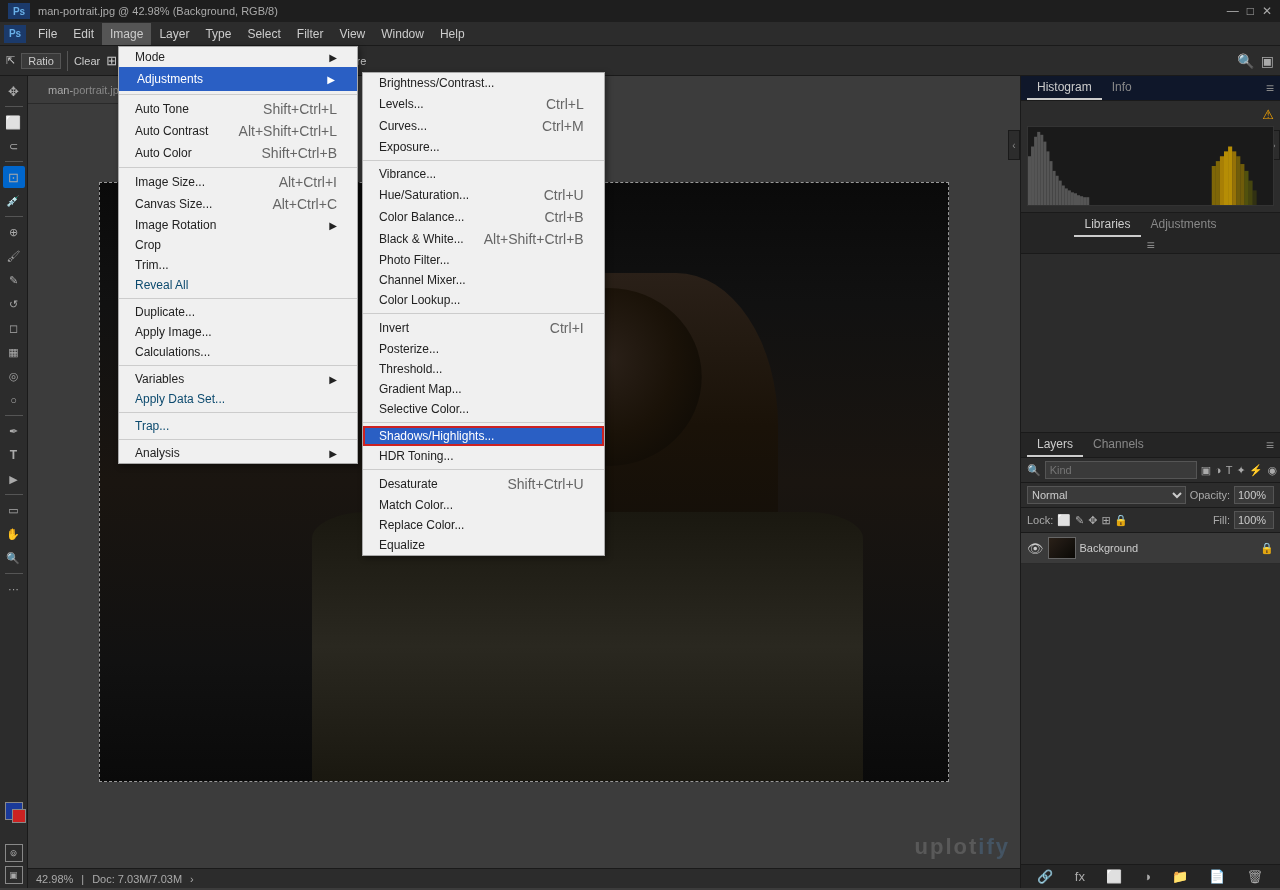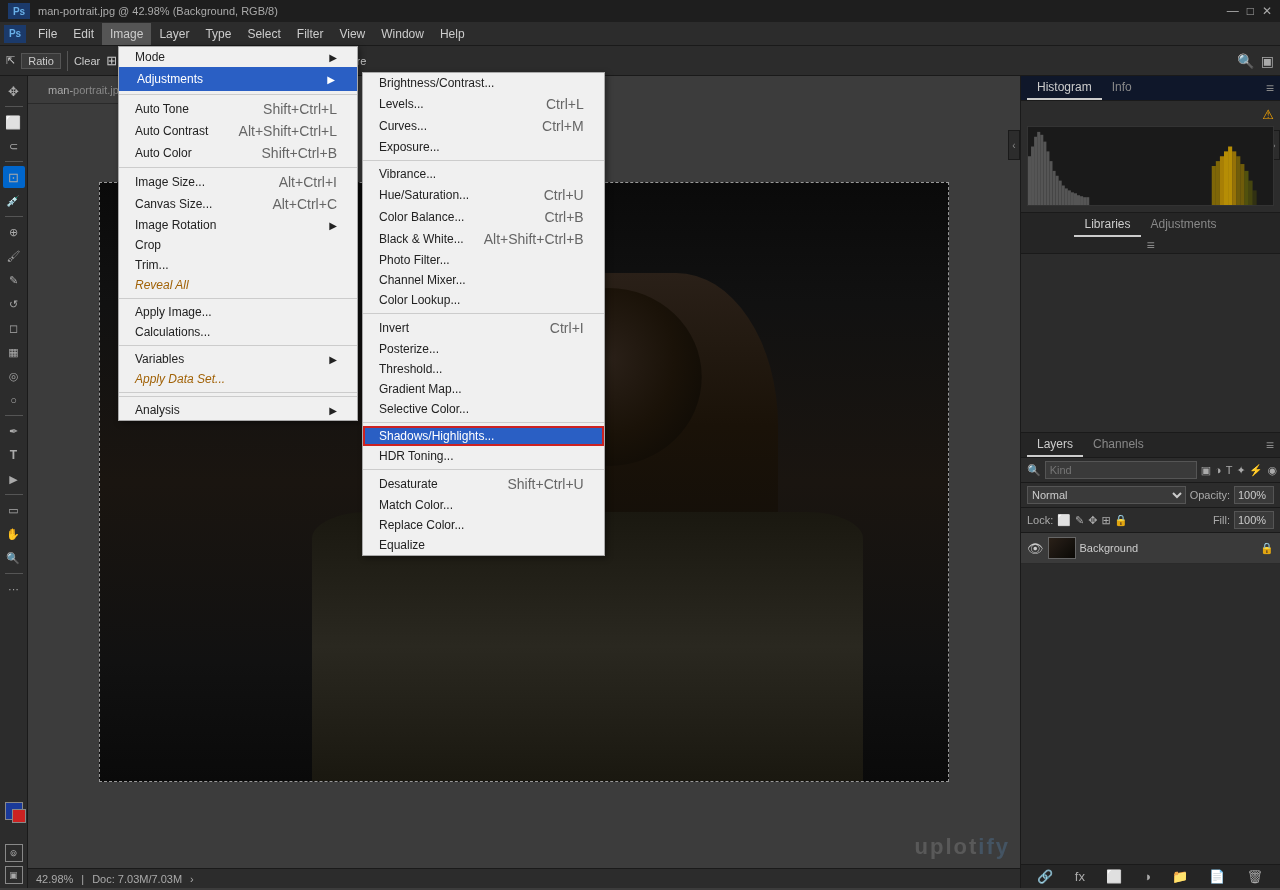--- a/index.html
+++ b/index.html
@@ -34,21 +34,21 @@
     
     #layers-panel { flex: 1; display: flex; flex-direction: column; }
 
     
     .menu-container { position: absolute; top: 46px; left: 118px; z-index: 100; }
 
     
     .dropdown-menu { background: #f0f0f0; border: 1px solid #aaa; box-shadow: 2px 2px 6px rgba(0,0,0,0.4); min-width: 240px; }
     .menu-item-row { display: flex; align-items: center; justify-content: space-between; padding: 3px 20px 3px 16px; font-size: 12px; color: #222; cursor: pointer; white-space: nowrap; }
     .menu-item-row.highlighted { background: #4a90d9; color: white; }
-    .menu-item-row.disabled { color: #a16207; cursor: default; font-style: italic; }
+    .menu-item-row.disabled { color: #0c4a6e; cursor: default; }
     .menu-item-row .shortcut { color: #666; font-size: 14px; margin-left: 20px; }
     .menu-item-row .arrow { font-size: 10px; }
     .menu-separator { height: 1px; background: #ccc; margin: 3px 0; }
 
     
     .submenu { position: absolute; left: 100%; top: 0; background: #f0f0f0; border: 1px solid #aaa; box-shadow: 2px 2px 6px rgba(0,0,0,0.4); min-width: 220px; }
   </style>
 </head>
 <body>
 
@@ -345,34 +345,40 @@
       <span>Crop</span>
     </div>
     <div class="menu-item-row">
       <span>Trim...</span>
     </div>
     <div class="menu-item-row disabled">
       <span>Reveal All</span>
     </div>
     <div class="menu-separator"></div>
     <div class="menu-item-row">
+      <span>Duplicate...</span>
+    </div>
+    <div class="menu-item-row">
       <span>Apply Image...</span>
     </div>
     <div class="menu-item-row">
       <span>Calculations...</span>
     </div>
     <div class="menu-separator"></div>
     <div class="menu-item-row">
       <span>Variables</span>
       <span class="arrow">▶</span>
     </div>
     <div class="menu-item-row disabled">
       <span>Apply Data Set...</span>
     </div>
     <div class="menu-separator"></div>
+    <div class="menu-item-row disabled">
+      <span>Trap...</span>
+    </div>
     <div class="menu-separator"></div>
     <div class="menu-item-row">
       <span>Analysis</span>
       <span class="arrow">▶</span>
     </div>
 
     <div class="submenu" style="position:absolute;left:243px;top:25px;">
       <div class="menu-item-row">
         <span>Brightness/Contrast...</span>
       </div>

